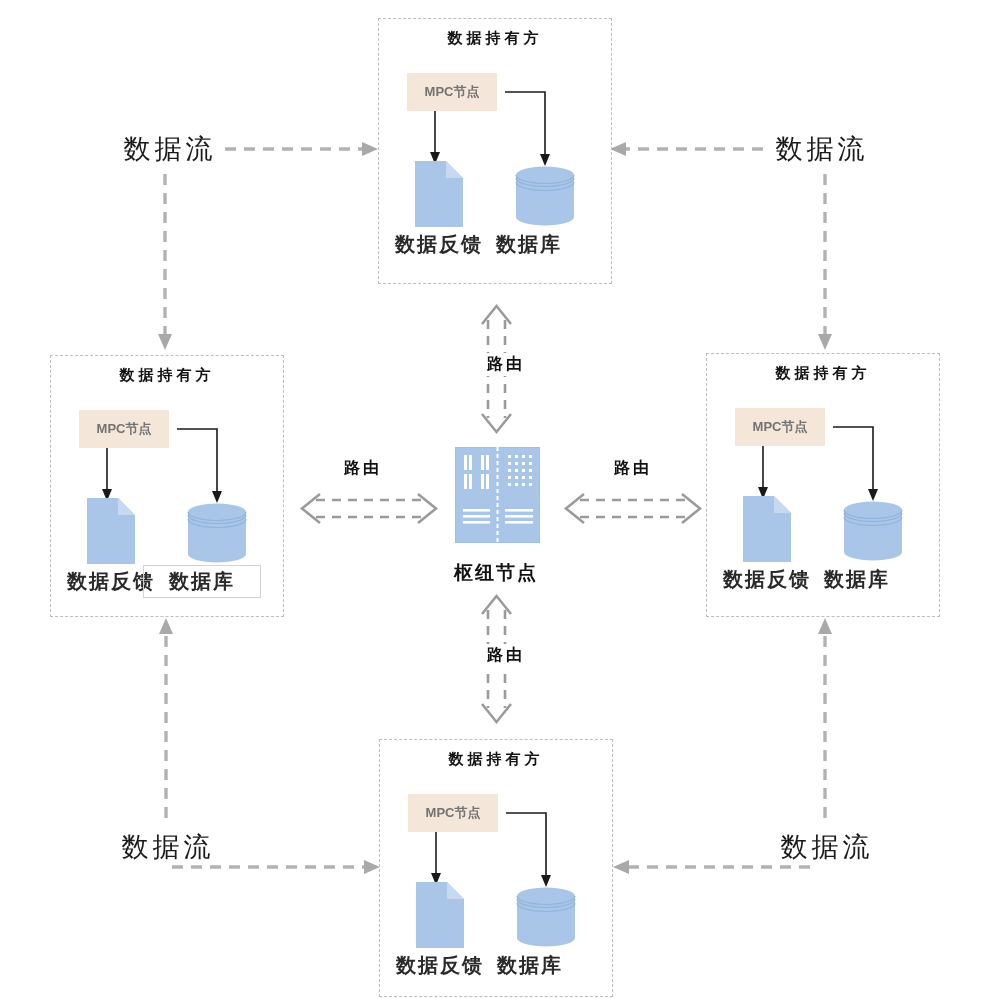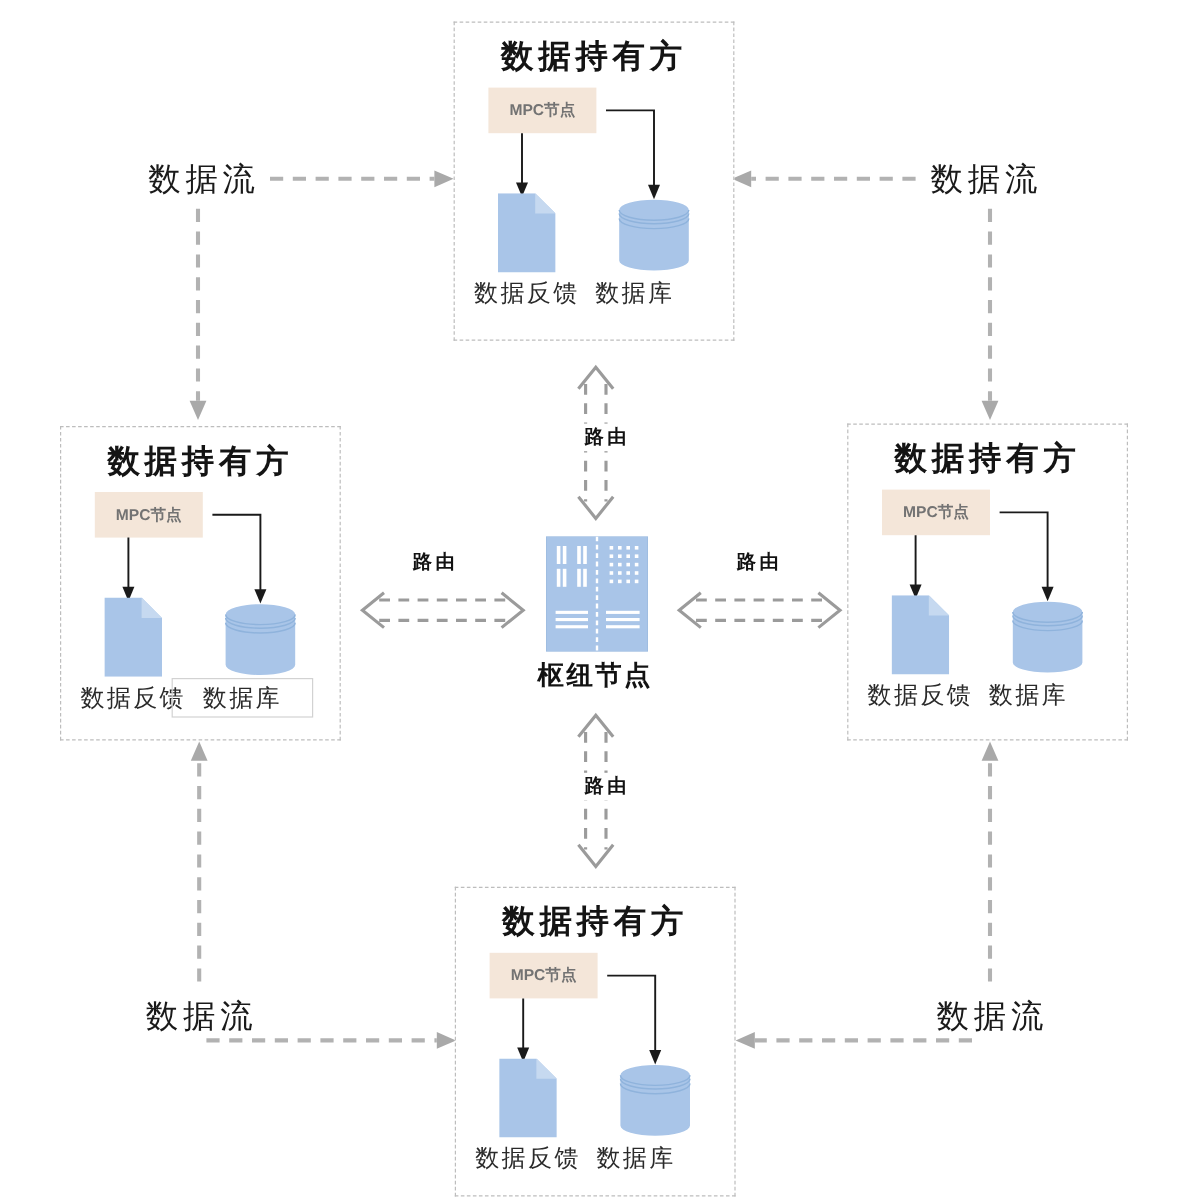--- a/index.html
+++ b/index.html
@@ -8,42 +8,42 @@
     font-family:"Liberation Sans","DejaVu Sans",sans-serif;color:#1c1c1c;overflow:hidden;
   }
   
   .holder{position:absolute;border:1px dashed #bdbdbd;background:#fff;}
   .holder-top   {left:378px;top:18px; width:232px;height:264px;}
   .holder-left  {left:50px; top:355px;width:232px;height:260px;}
   .holder-right {left:706px;top:353px;width:232px;height:262px;}
   .holder-bottom{left:379px;top:739px;width:232px;height:256px;}
   .holder-title{
     position:absolute;left:0;top:10px;width:100%;text-align:center;
-    font-size:27px;font-weight:bold;letter-spacing:4px;color:#141414;
+    font-size:15px;font-weight:bold;letter-spacing:4px;color:#141414;
   }
   .mpc-label{
     position:absolute;left:28px;top:54px;width:90px;height:38px;line-height:38px;
     background:#f4e6d9;text-align:center;font-size:13px;font-weight:bold;color:#737373;
   }
   .holder-arrows{position:absolute;left:0;top:0;width:232px;height:264px;pointer-events:none;}
   .k{stroke:#1a1a1a;stroke-width:1.6;fill:none;}
   .kf{fill:#1a1a1a;}
   .doc-icon{position:absolute;left:36px;top:142px;width:48px;height:66px;}
   .db-icon{position:absolute;left:136px;top:146px;width:60px;height:62px;}
   .doc-label,.db-label{
-    position:absolute;top:212px;text-align:center;font-size:20px;color:#2a2a2a;letter-spacing:2px;
+    position:absolute;top:212px;text-align:center;font-size:20px;color:#2a2a2a;letter-spacing:2px;font-weight:bold;
   }
   .doc-label{left:0;width:120px;}
   .db-label{left:92px;width:116px;}
   .db-label.boxed{border:1px solid #d2d2d2;top:209px;padding:2px 0;}
   
   .hub-icon{position:absolute;left:455px;top:447px;width:85px;height:96px;}
   .hub-label{
-    position:absolute;left:436px;top:548px;width:120px;text-align:center;
-    font-size:22px;font-weight:bold;letter-spacing:2px;color:#121212;
+    position:absolute;left:436px;top:560px;width:120px;text-align:center;
+    font-size:19px;font-weight:bold;letter-spacing:2px;color:#121212;
   }
   
   #connectors{position:absolute;left:0;top:0;width:1000px;height:998px;pointer-events:none;}
   .fd{stroke:#b2b2b2;stroke-width:3.4;stroke-dasharray:11 8;fill:none;}
   .fh{fill:#a9a9a9;stroke:none;}
   .rd{stroke:#9b9b9b;stroke-width:2.6;stroke-dasharray:9 7;fill:none;}
   .rc{stroke:#9b9b9b;stroke-width:2.6;fill:none;}
   
   .flow-label{
     position:absolute;width:160px;text-align:center;

